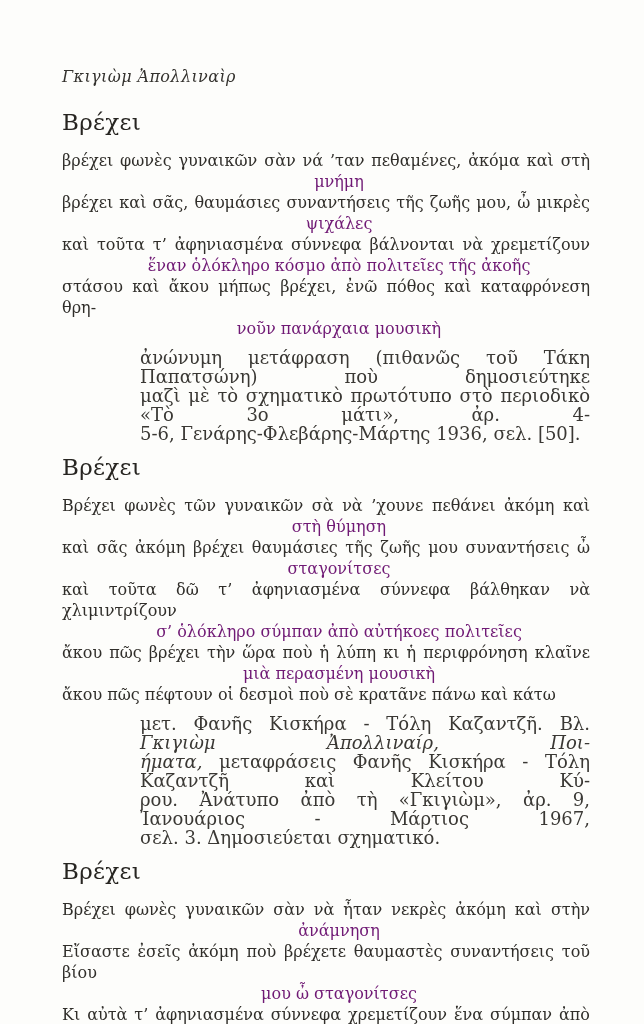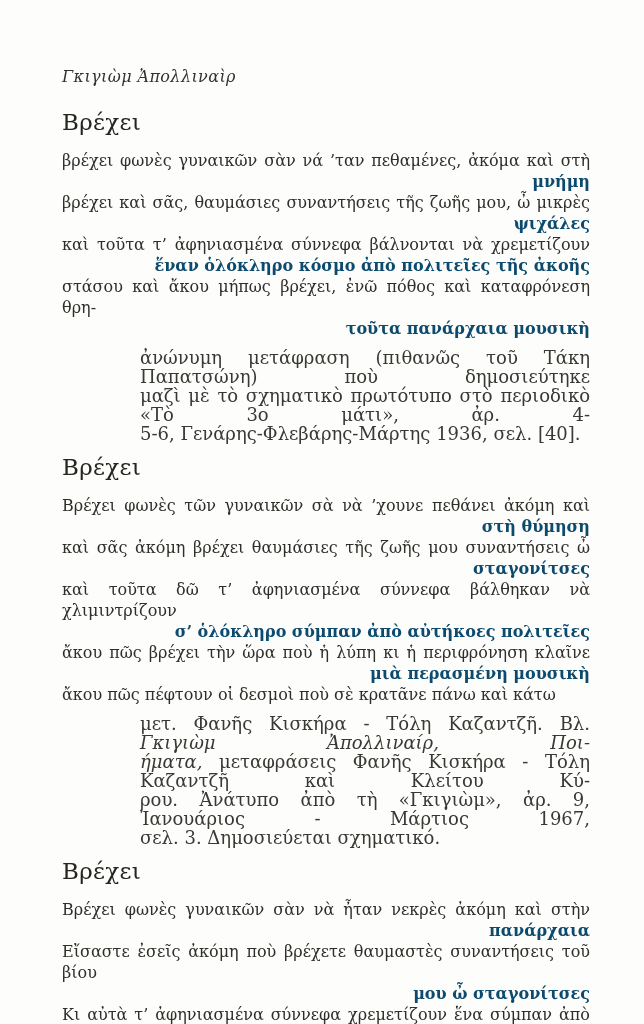--- a/index.html
+++ b/index.html
@@ -47,23 +47,22 @@
     color: #302e2a;
   }
   .pl-main.natural {
     text-align: center;
     text-align-last: left;
   }
   .pl-cont {
     font-size: 16px;
     line-height: 21px;
     padding-left: 26px;
-    text-align: right;
-    color: #0c4a6e;
-    font-weight: bold;
+    text-align: center;
+    color: #701a75;
   }
   .footnote {
     margin: 0 0 9px 78px;
     width: 450px;
     color: #3a3834;
   }
   .fn-line {
     font-size: 18px;
     line-height: 19px;
     text-align: left;
@@ -91,27 +90,27 @@
             <div class="poem-line">
               <div class="pl-main">βρέχει καὶ σᾶς, θαυμάσιες συναντήσεις τῆς ζωῆς μου, ὦ μικρὲς</div>
               <div class="pl-cont">ψιχάλες</div>
             </div>
             <div class="poem-line">
               <div class="pl-main">καὶ τοῦτα τ’ ἀφηνιασμένα σύννεφα βάλνονται νὰ χρεμετίζουν</div>
               <div class="pl-cont">ἕναν ὁλόκληρο κόσμο ἀπὸ πολιτεῖες τῆς ἀκοῆς</div>
             </div>
             <div class="poem-line">
               <div class="pl-main">στάσου καὶ ἄκου μήπως βρέχει, ἐνῶ πόθος καὶ καταφρόνεση θρη-</div>
-              <div class="pl-cont">τοῦτα πανάρχαια μουσικὴ</div>
+              <div class="pl-cont">νοῦν πανάρχαια μουσικὴ</div>
             </div>
           </div>
           <div class="footnote">
             <div class="fn-line fn-just"><span class="">ἀνώνυμη μετάφραση (πιθανῶς τοῦ Τάκη Παπατσώνη) ποὺ δημοσιεύτηκε</span></div>
             <div class="fn-line fn-just"><span class="">μαζὶ μὲ τὸ σχηματικὸ πρωτότυπο στὸ περιοδικὸ «Τὸ 3ο μάτι», ἀρ. 4-</span></div>
-            <div class="fn-line"><span class="">5-6, Γενάρης-Φλεβάρης-Μάρτης 1936, σελ. [40].</span></div>
+            <div class="fn-line"><span class="">5-6, Γενάρης-Φλεβάρης-Μάρτης 1936, σελ. [50].</span></div>
           </div>
         </div>
         <div class="section">
           <h2 class="heading">Βρέχει</h2>
           <div class="poem">
             <div class="poem-line">
               <div class="pl-main">Βρέχει φωνὲς τῶν γυναικῶν σὰ νὰ ’χουνε πεθάνει ἀκόμη καὶ</div>
               <div class="pl-cont">στὴ θύμηση</div>
             </div>
             <div class="poem-line">
@@ -135,21 +134,21 @@
             <div class="fn-line fn-just"><span class="fn-italic">ήματα,</span><span class=""> μεταφράσεις Φανῆς Κισκήρα - Τόλη Καζαντζῆ καὶ Κλείτου Κύ-</span></div>
             <div class="fn-line fn-just"><span class="">ρου. Ἀνάτυπο ἀπὸ τὴ «Γκιγιὼμ», ἀρ. 9, Ἰανουάριος - Μάρτιος 1967,</span></div>
             <div class="fn-line"><span class="">σελ. 3. Δημοσιεύεται σχηματικό.</span></div>
           </div>
         </div>
         <div class="section">
           <h2 class="heading">Βρέχει</h2>
           <div class="poem">
             <div class="poem-line">
               <div class="pl-main">Βρέχει φωνὲς γυναικῶν σὰν νὰ ἦταν νεκρὲς ἀκόμη καὶ στὴν</div>
-              <div class="pl-cont">πανάρχαια</div>
+              <div class="pl-cont">ἀνάμνηση</div>
             </div>
             <div class="poem-line">
               <div class="pl-main">Εἴσαστε ἐσεῖς ἀκόμη ποὺ βρέχετε θαυμαστὲς συναντήσεις τοῦ βίου</div>
               <div class="pl-cont">μου ὦ σταγονίτσες</div>
             </div>
             <div class="poem-line">
               <div class="pl-main">Κι αὐτὰ τ’ ἀφηνιασμένα σύννεφα χρεμετίζουν ἕνα σύμπαν ἀπὸ</div>
               <div class="pl-cont">πόλεις αὐτήκοες</div>
             </div>
           </div>

